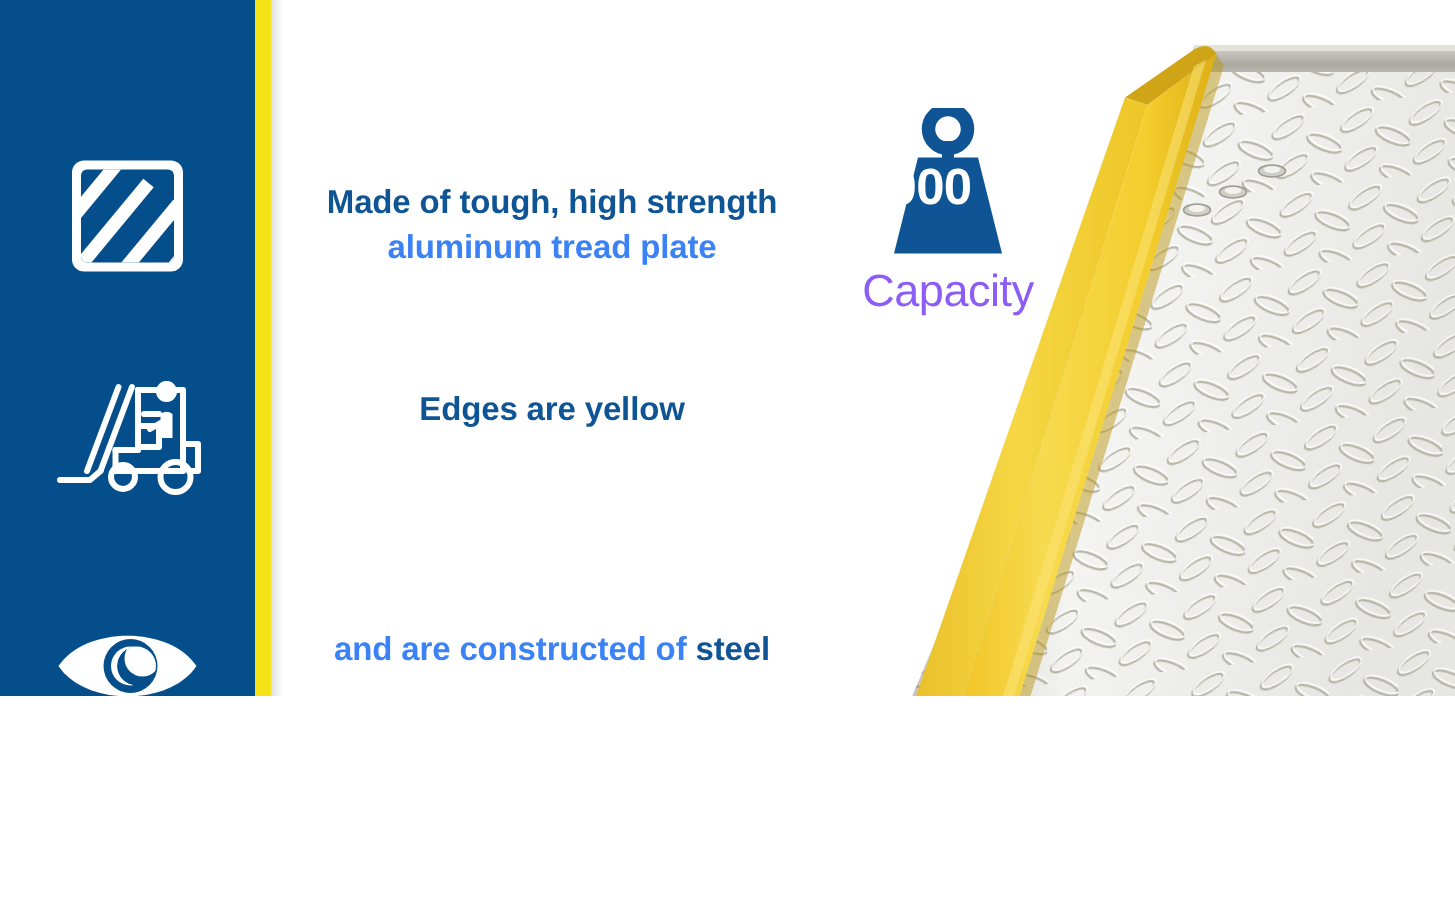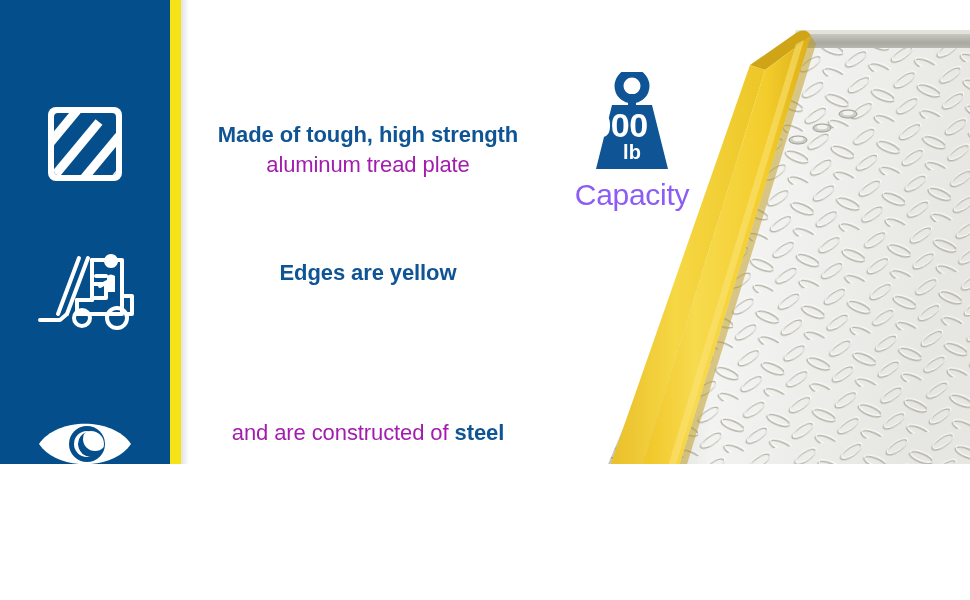--- a/index.html
+++ b/index.html
@@ -70,21 +70,21 @@
   .feature-line {
     font-size: 22px;
     line-height: 30px;
     letter-spacing: -0.1px;
     white-space: nowrap;
   }
   .em {
     color: #0f5595;
     font-weight: bold;
   }
-  .plain { color: #a21caf; font-weight: normal; }
+  .plain { color: #3b82f6; font-weight: bold; }
 
   
   #capacity-badge {
     position: absolute;
     left: 556px;
     top: 72px;
     width: 152px;
     text-align: center;
   }
   #weight-icon-wrap {
@@ -103,23 +103,23 @@
     font-size: 34px;
     font-weight: bold;
     line-height: 34px;
     letter-spacing: -0.5px;
   }
   #capacity-unit {
     position: absolute;
     left: 0;
     top: 70px;
     width: 116px;
-    text-align: center;
+    text-align: right;
     color: #ffffff;
-    font-size: 20px;
+    font-size: 26px;
     font-weight: bold;
     line-height: 21px;
   }
   #capacity-label {
     margin-top: 2px;
     color: #8b5cf6;
     font-size: 30px;
     line-height: 34px;
     letter-spacing: -0.3px;
   }

